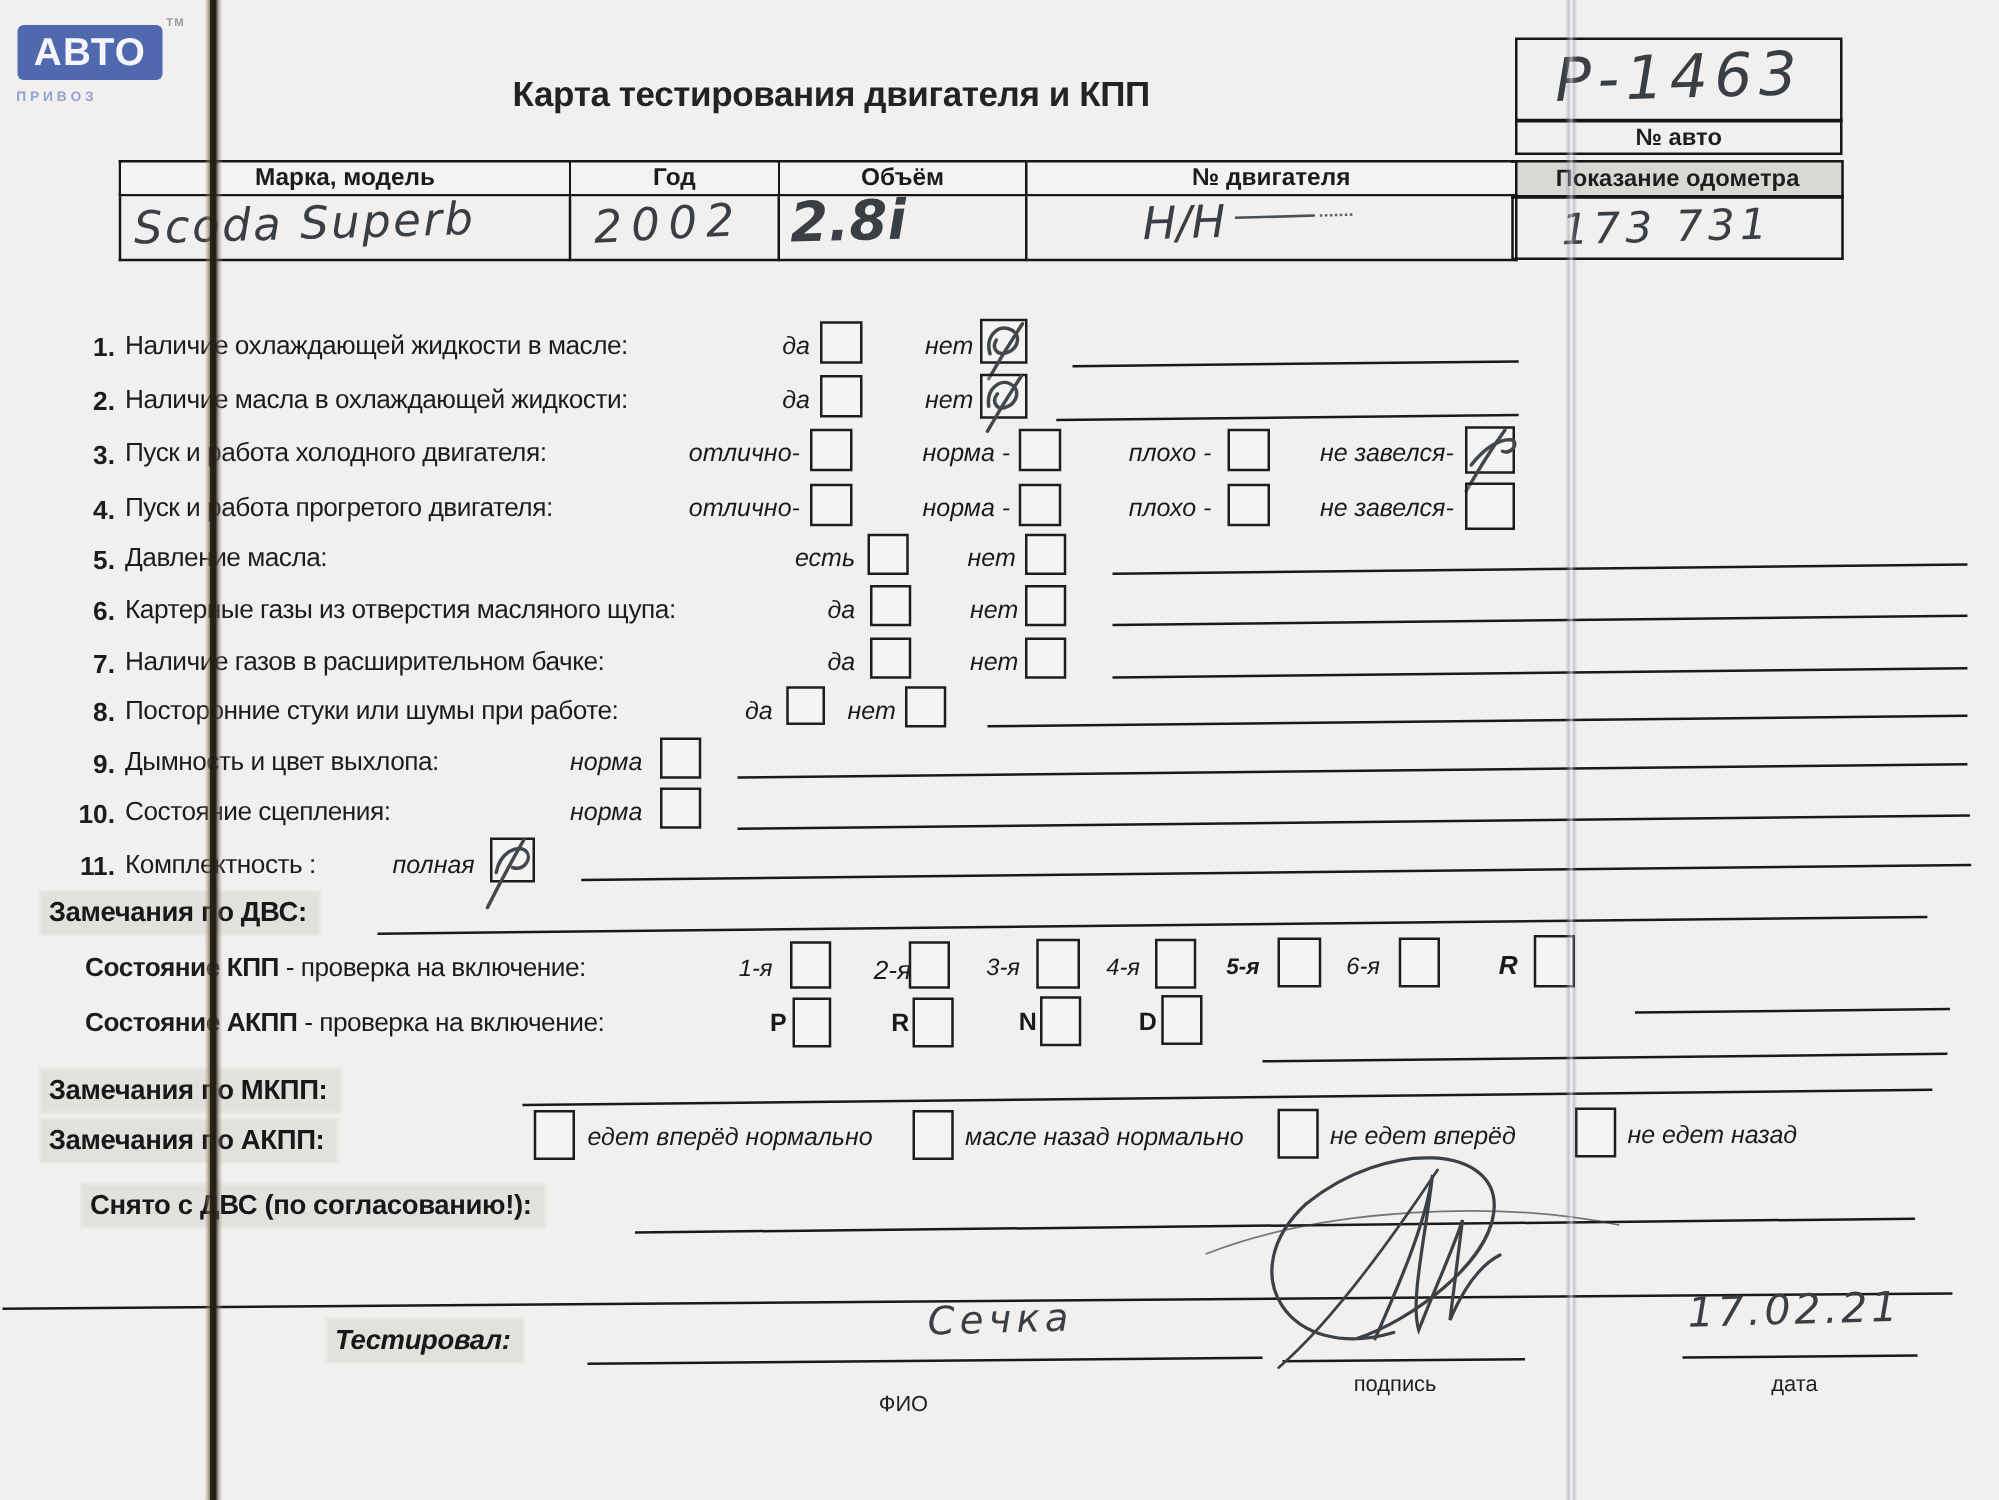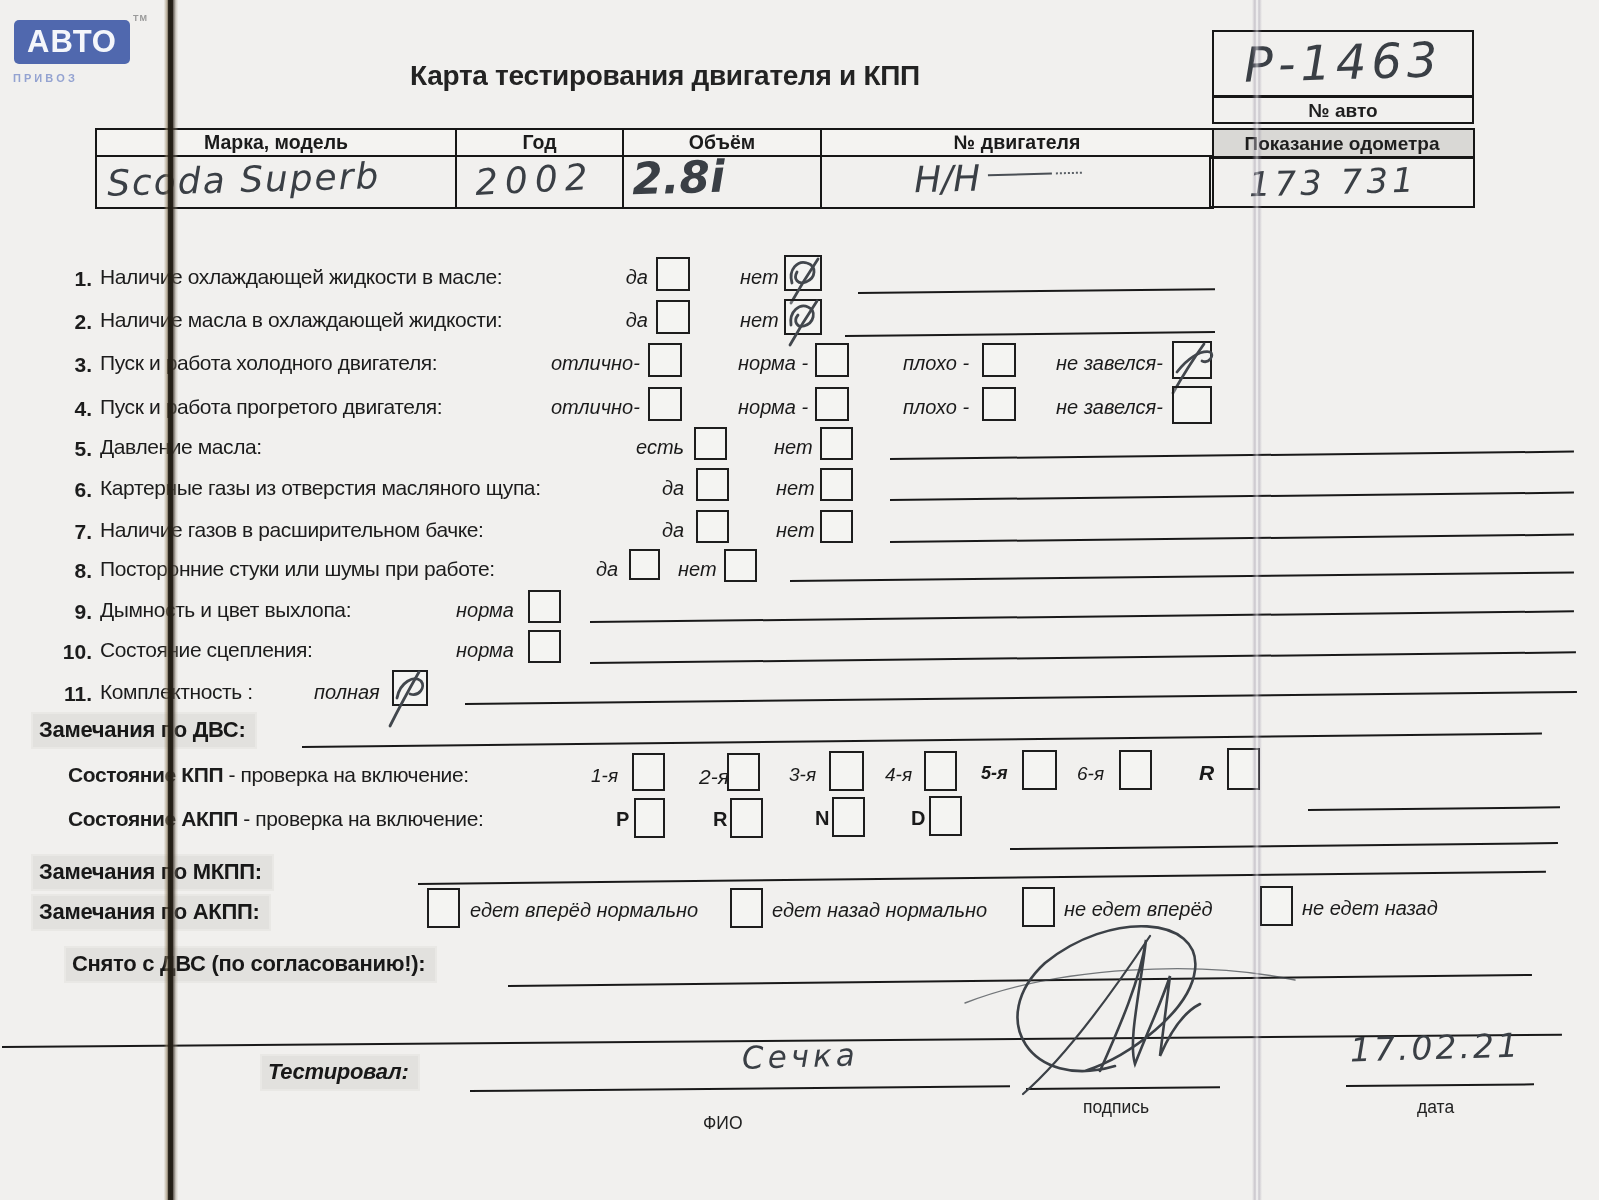--- a/index.html
+++ b/index.html
@@ -228,21 +228,21 @@
 <div class="cb" style="left:929px;top:796px;width:33px;height:40px;"></div>
 <div class="fill" style="left:1010px;top:848px;width:548px;"></div>
 
 <div class="sec" style="left:33px;top:856px;">Замечания по МКПП:</div>
 <div class="fill" style="left:418px;top:883px;width:1128px;"></div>
 
 <div class="sec" style="left:33px;top:896px;">Замечания по АКПП:</div>
 <div class="cb" style="left:427px;top:888px;width:33px;height:40px;"></div>
 <div class="opt" style="left:470px;top:899px;">едет вперёд нормально</div>
 <div class="cb" style="left:730px;top:888px;width:33px;height:40px;"></div>
-<div class="opt" style="left:772px;top:899px;">едет назад нормально</div>
+<div class="opt" style="left:772px;top:899px;">масле назад нормально</div>
 <div class="cb" style="left:1022px;top:887px;width:33px;height:40px;"></div>
 <div class="opt" style="left:1064px;top:898px;">не едет вперёд</div>
 <div class="cb" style="left:1260px;top:886px;width:33px;height:40px;"></div>
 <div class="opt" style="left:1302px;top:897px;">не едет назад</div>
 
 <div class="sec" style="left:66px;top:948px;">Снято с ДВС (по согласованию!):</div>
 <div class="fill" style="left:508px;top:985px;width:1024px;"></div>
 
 <div class="fill" style="left:2px;top:1046px;width:1560px;transform:rotate(-0.45deg);"></div>
 

